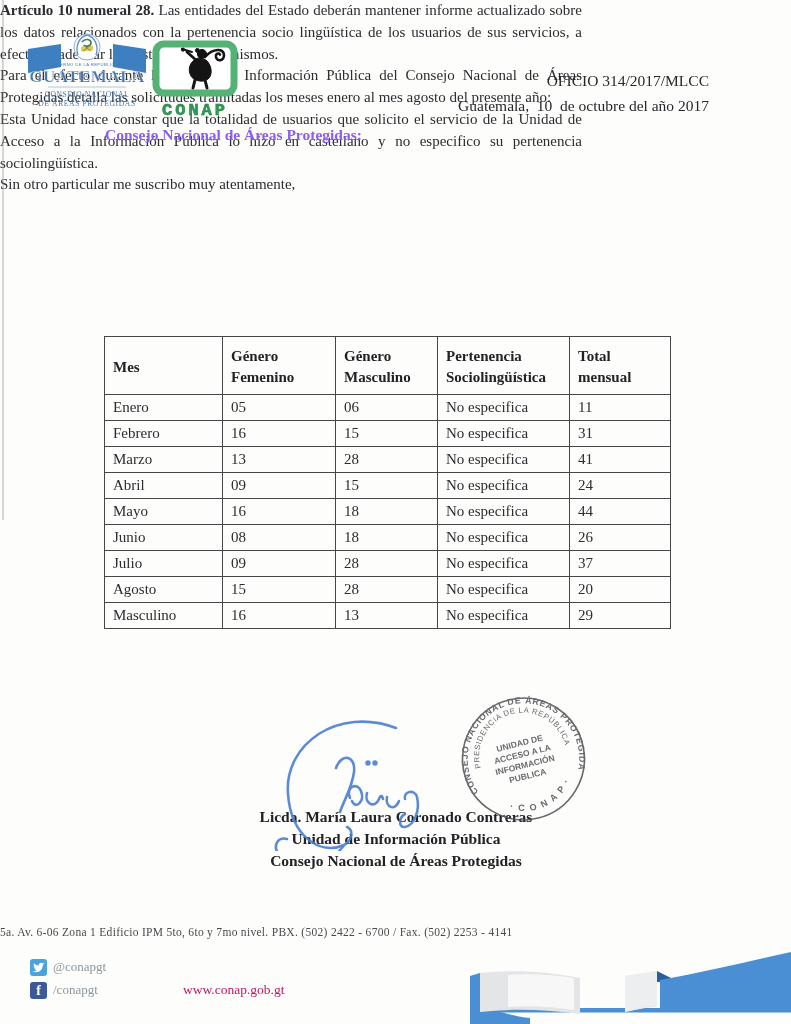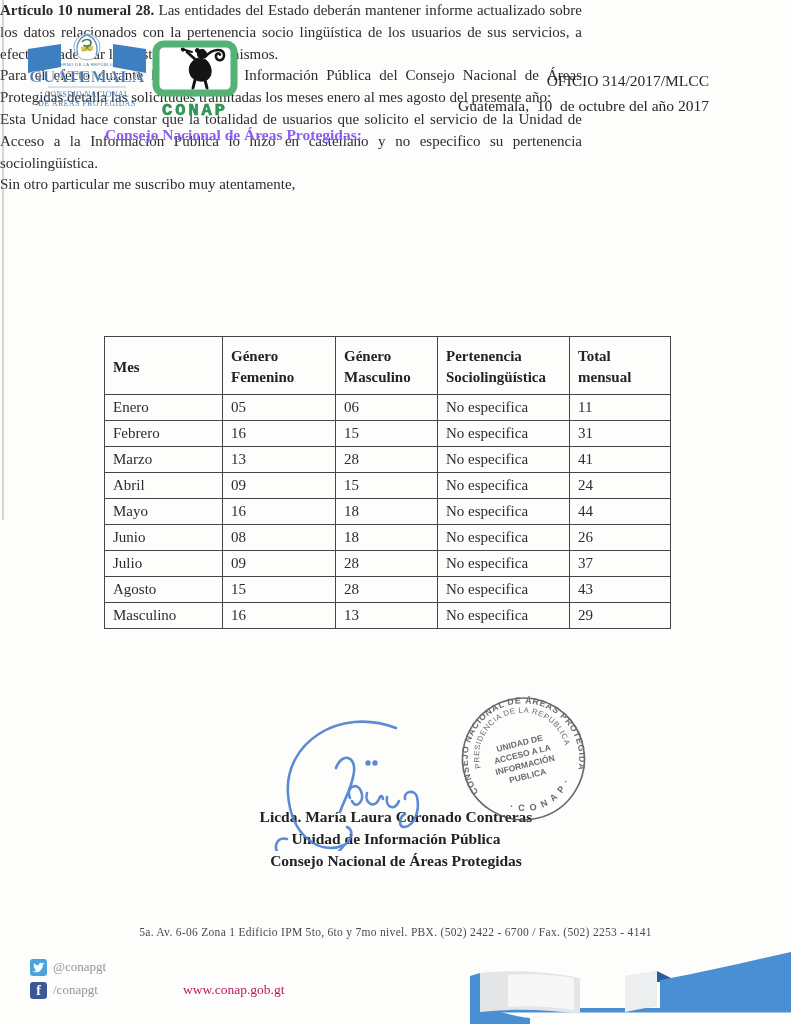--- a/index.html
+++ b/index.html
@@ -29,21 +29,21 @@
   table.data th{font-weight:bold;padding:9px 8px 6px;line-height:21px;color:#232327;}
   table.data td{height:22px;}
 
   
   .sig-svg{left:248px;top:706px;z-index:3;}
   .stamp{left:452px;top:686px;width:142px;height:142px;z-index:3;transform:rotate(-14deg);opacity:.88;}
   .name-block{left:105px;top:806px;width:582px;text-align:center;font-weight:bold;
               font-size:15.5px;line-height:22px;color:#232327;z-index:2;}
 
   
-  .address{left:0;top:926px;width:791px;text-align:center;font-size:11.5px;letter-spacing:.3px;color:#4a4a4e;}
+  .address{left:0;top:926px;width:791px;text-align:left;font-size:11.5px;letter-spacing:.3px;color:#4a4a4e;}
   .social-icon{width:17px;height:17px;border-radius:3px;display:block;}
   .tw-icon{left:30px;top:959px;background:#4aa3dc;}
   .fb-icon{left:30px;top:982px;background:#3b5998;color:#fff;font-family:"Liberation Serif",serif;
            font-weight:bold;font-size:14px;text-align:center;line-height:17px;}
   .social-label{font-size:13px;color:#8d979e;}
   .tw-label{left:53px;top:959px;}
   .fb-label{left:53px;top:982px;}
   .website{left:183px;top:982px;font-size:13.5px;color:#be185d;}
   .ribbon{left:470px;top:950px;}
 </style>
@@ -165,21 +165,21 @@
           <td>09</td>
           <td>28</td>
           <td>No especifica</td>
           <td>37</td>
       </tr>
       <tr>
         <td>Agosto</td>
           <td>15</td>
           <td>28</td>
           <td>No especifica</td>
-          <td>43</td>
+          <td>20</td>
       </tr>
       <tr>
         <td>Masculino</td>
           <td>16</td>
           <td>13</td>
           <td>No especifica</td>
           <td>29</td>
       </tr>
     </tbody>
   </table>

